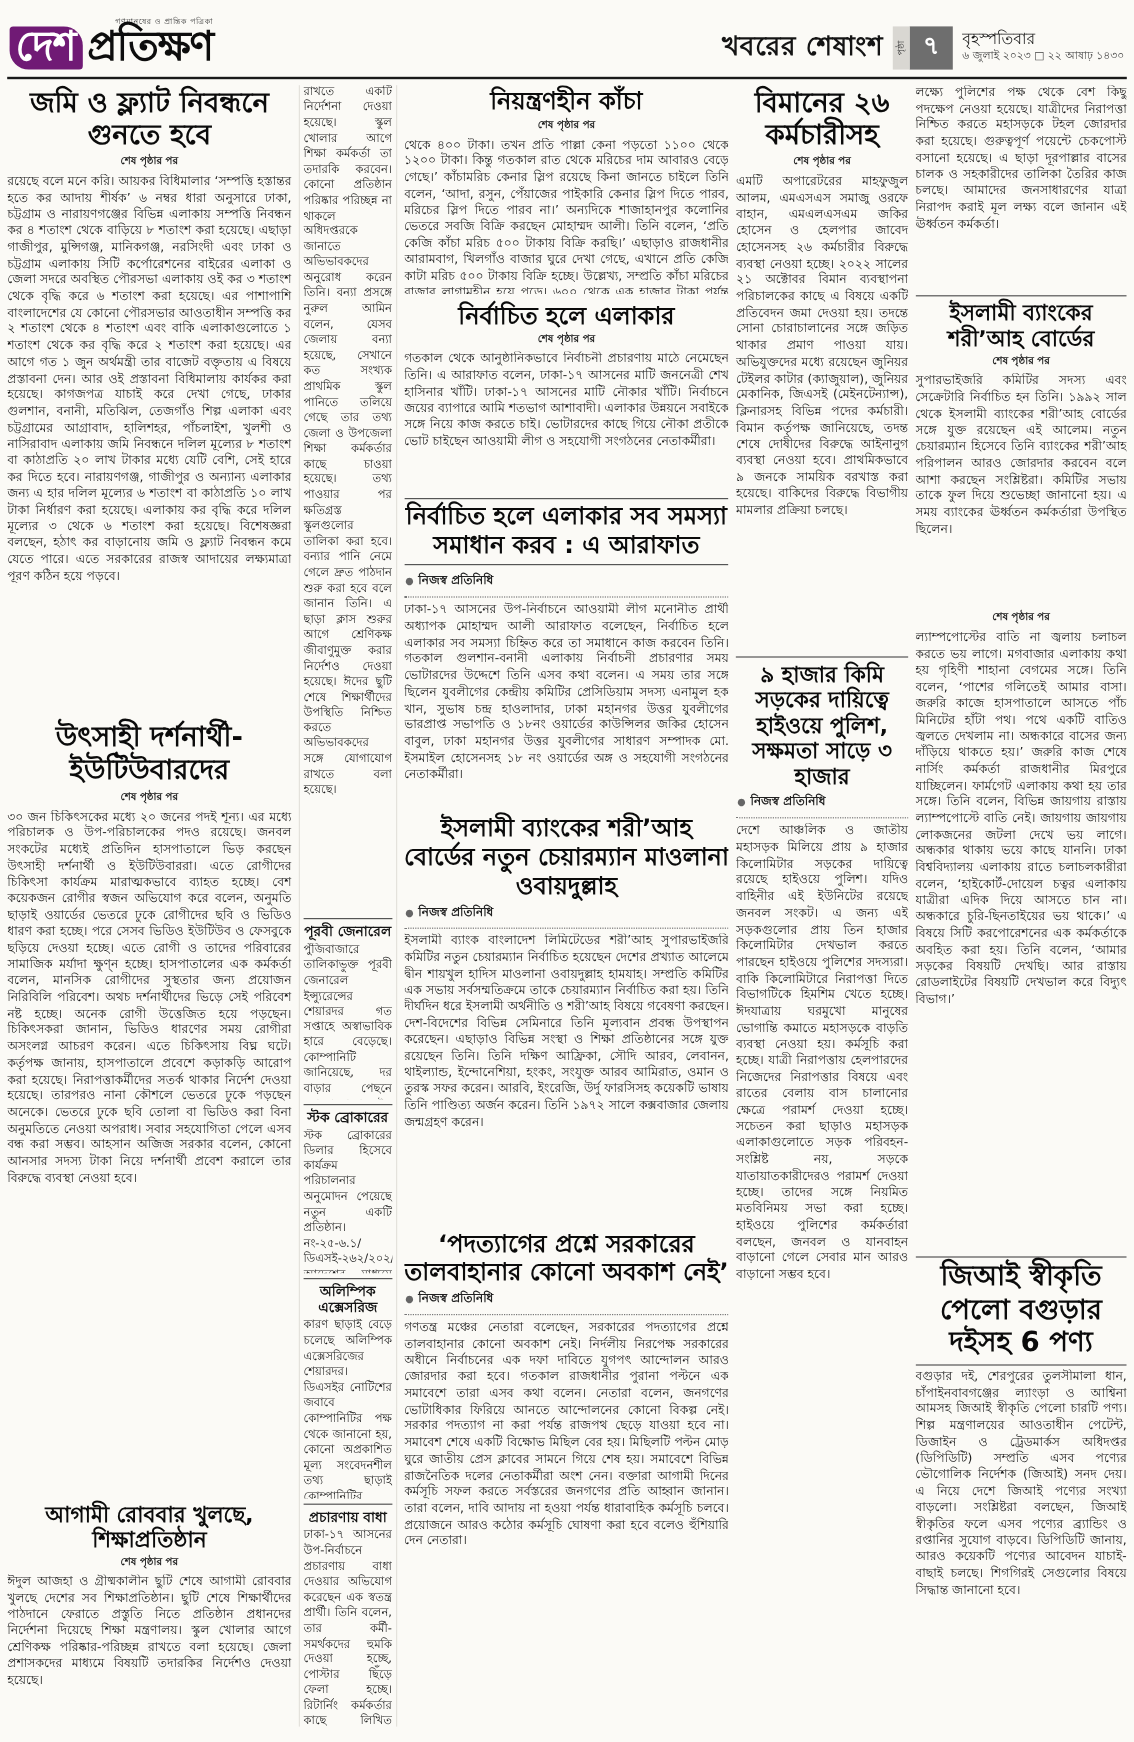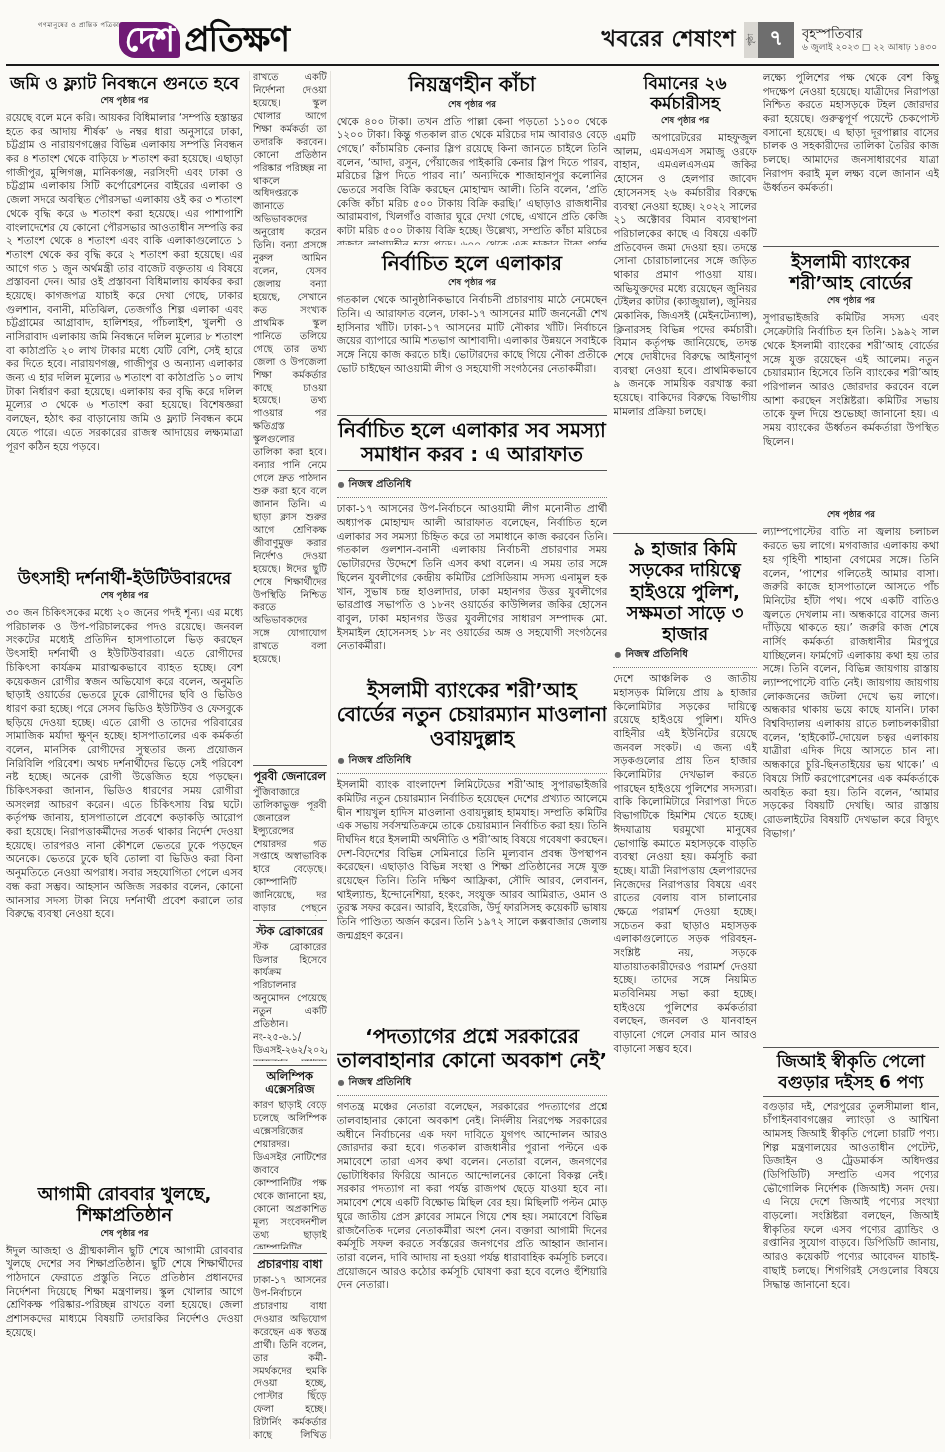--- a/index.html
+++ b/index.html
@@ -4,21 +4,21 @@
 <style>
   html,body{margin:0;padding:0;}
   body{
     width:945px;height:1452px;background:#fbfaf6;color:#141414;
     font-family:"DejaVu Sans",sans-serif;overflow:hidden;
   }
   .page{width:933px;height:1444px;padding:4px 6px;}
   
   .hdr{display:flex;justify-content:space-between;align-items:flex-end;
        border-bottom:2px solid #1a1a1a;padding:2px 2px 6px 2px;height:62px;box-sizing:border-box;}
-  .masthead-wrap{display:flex;flex-direction:row;line-height:1;}
+  .masthead-wrap{display:flex;flex-direction:column;line-height:1;text-align:right;}
   .tagline{font-size:6.5px;color:#333;margin:0 0 1px 30px;letter-spacing:.5px;}
   .masthead{font-size:34px;font-weight:900;letter-spacing:-1px;display:flex;align-items:baseline;gap:4px;}
   .m-first{background:#701a75;color:#fff;padding:0 6px 2px 5px;border-radius:3px 16px 3px 16px;}
   .m-rest{color:#0d0d0d;}
   .hdr-right{display:flex;align-items:center;gap:8px;}
   .section-title{font-size:22px;font-weight:bold;letter-spacing:.5px;}
   .page-badge{display:flex;align-items:stretch;height:36px;}
   .page-badge .pl{writing-mode:vertical-rl;transform:rotate(180deg);font-size:7.5px;
       background:#d9d7d2;color:#333;display:flex;align-items:center;justify-content:center;
       padding:0 1px;}
@@ -30,21 +30,21 @@
   
   .main{display:flex;gap:6px;padding-top:5px;height:1368px;overflow:hidden;}
   .col{overflow:hidden;height:100%;box-sizing:border-box;}
   .c1{width:238px;}
   .c2{width:82px;border-left:1px solid #e4e2dc;border-right:1px solid #e4e2dc;padding:0 3px;}
   .c3{width:272px;}
   .c5{width:144px;}
   .c6{width:177px;}
   .story{margin-bottom:7px;}
   .hl{font-weight:bold;text-align:center;line-height:1.18;color:#0b0b0b;margin:2px 0 0;}
-  .hl-16{font-size:18px;} .hl-17{font-size:17px;} .hl-18{font-size:20px;}
+  .hl-16{font-size:18px;} .hl-17{font-size:23px;} .hl-18{font-size:20px;}
   .hl-20{font-size:20px;}
   .kicker{text-align:center;font-size:8.5px;font-weight:bold;margin:1px 0 3px;color:#222;}
   .byline{font-size:10px;font-weight:bold;color:#222;padding:2px 1px 4px;
           border-bottom:1px dotted #777;margin-bottom:4px;display:flex;align-items:center;gap:4px;}
   .byline .dot{color:#666;font-size:8px;}
   .bd{font-size:10.3px;line-height:1.33;text-align:justify;color:#1d1d1d;overflow:hidden;}
   .c2 .bd{font-size:9.6px;line-height:1.35;}
   .sub{font-size:11.5px;font-weight:bold;text-align:center;margin:6px 0 2px;line-height:1.2;}
   .ruled{border-top:1px solid #555;padding-top:4px;margin-top:4px;}
   .boxed-hl{border-top:1px solid #555;border-bottom:1px solid #555;padding:3px 0 4px;margin:4px 0 3px;}

